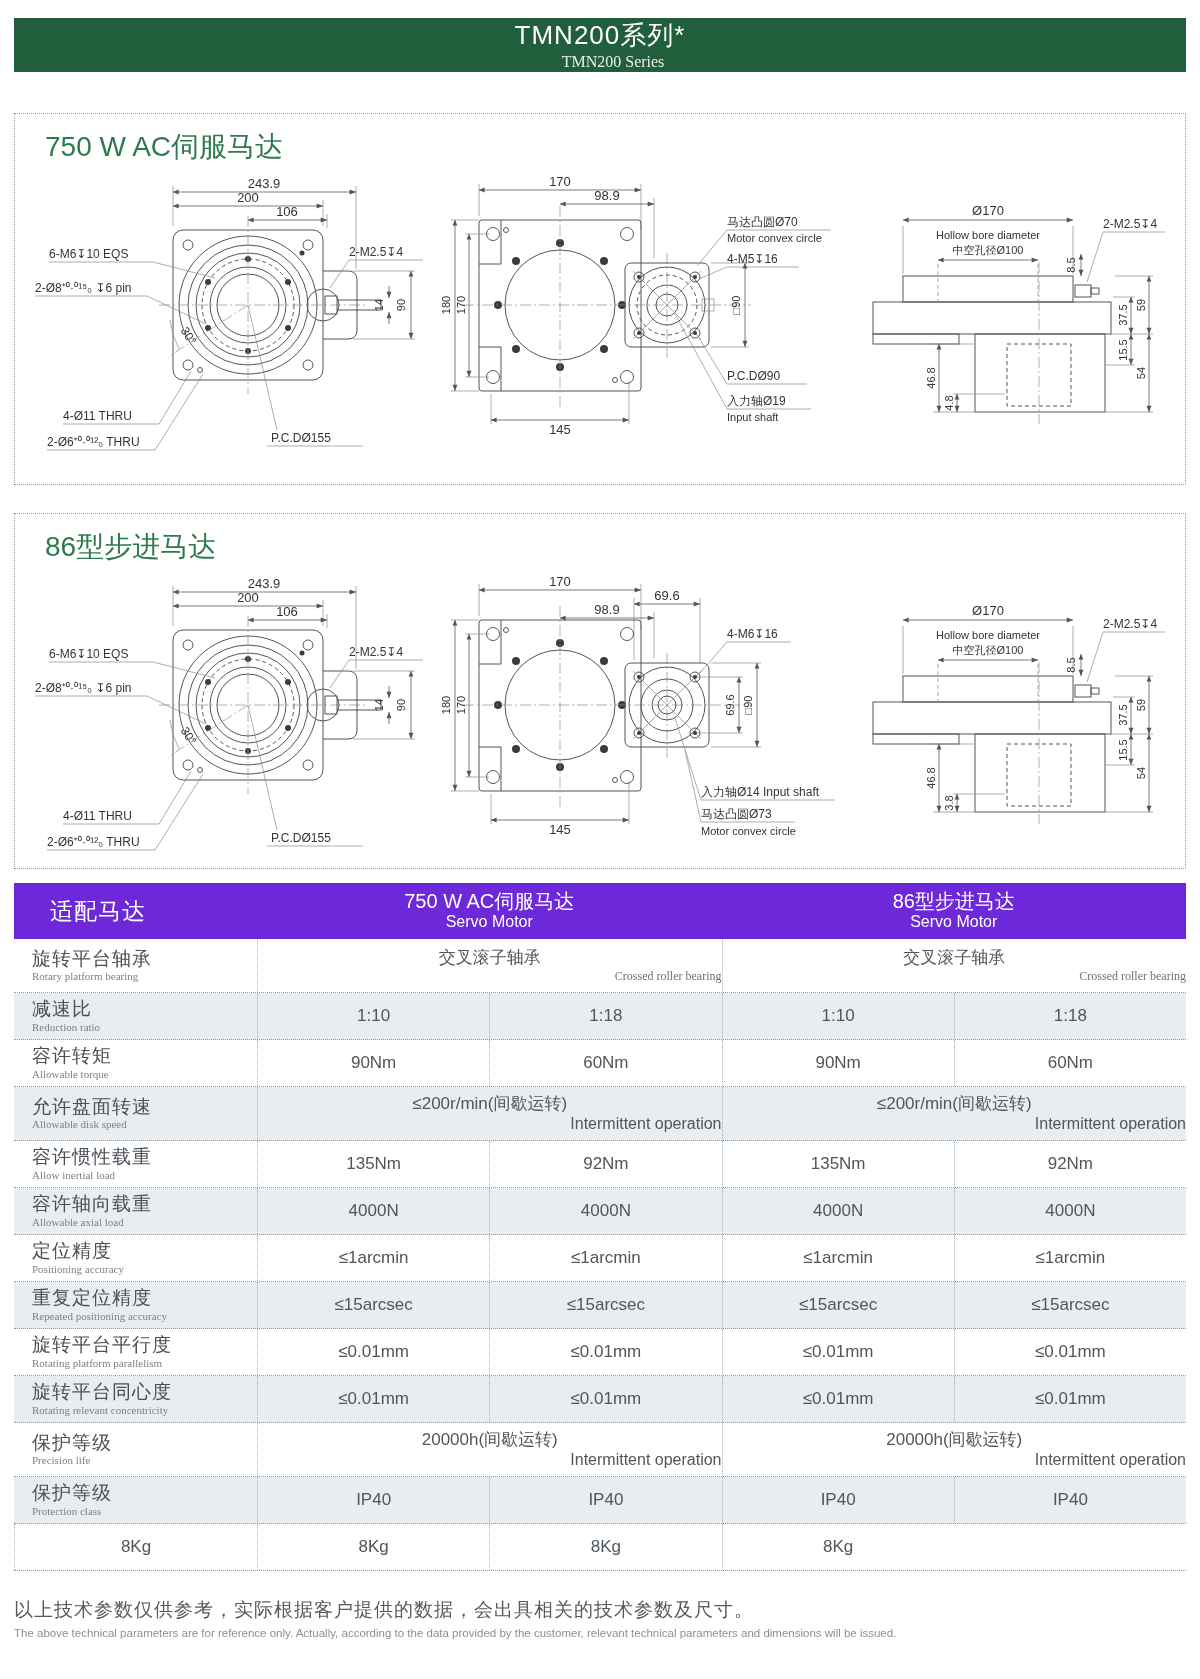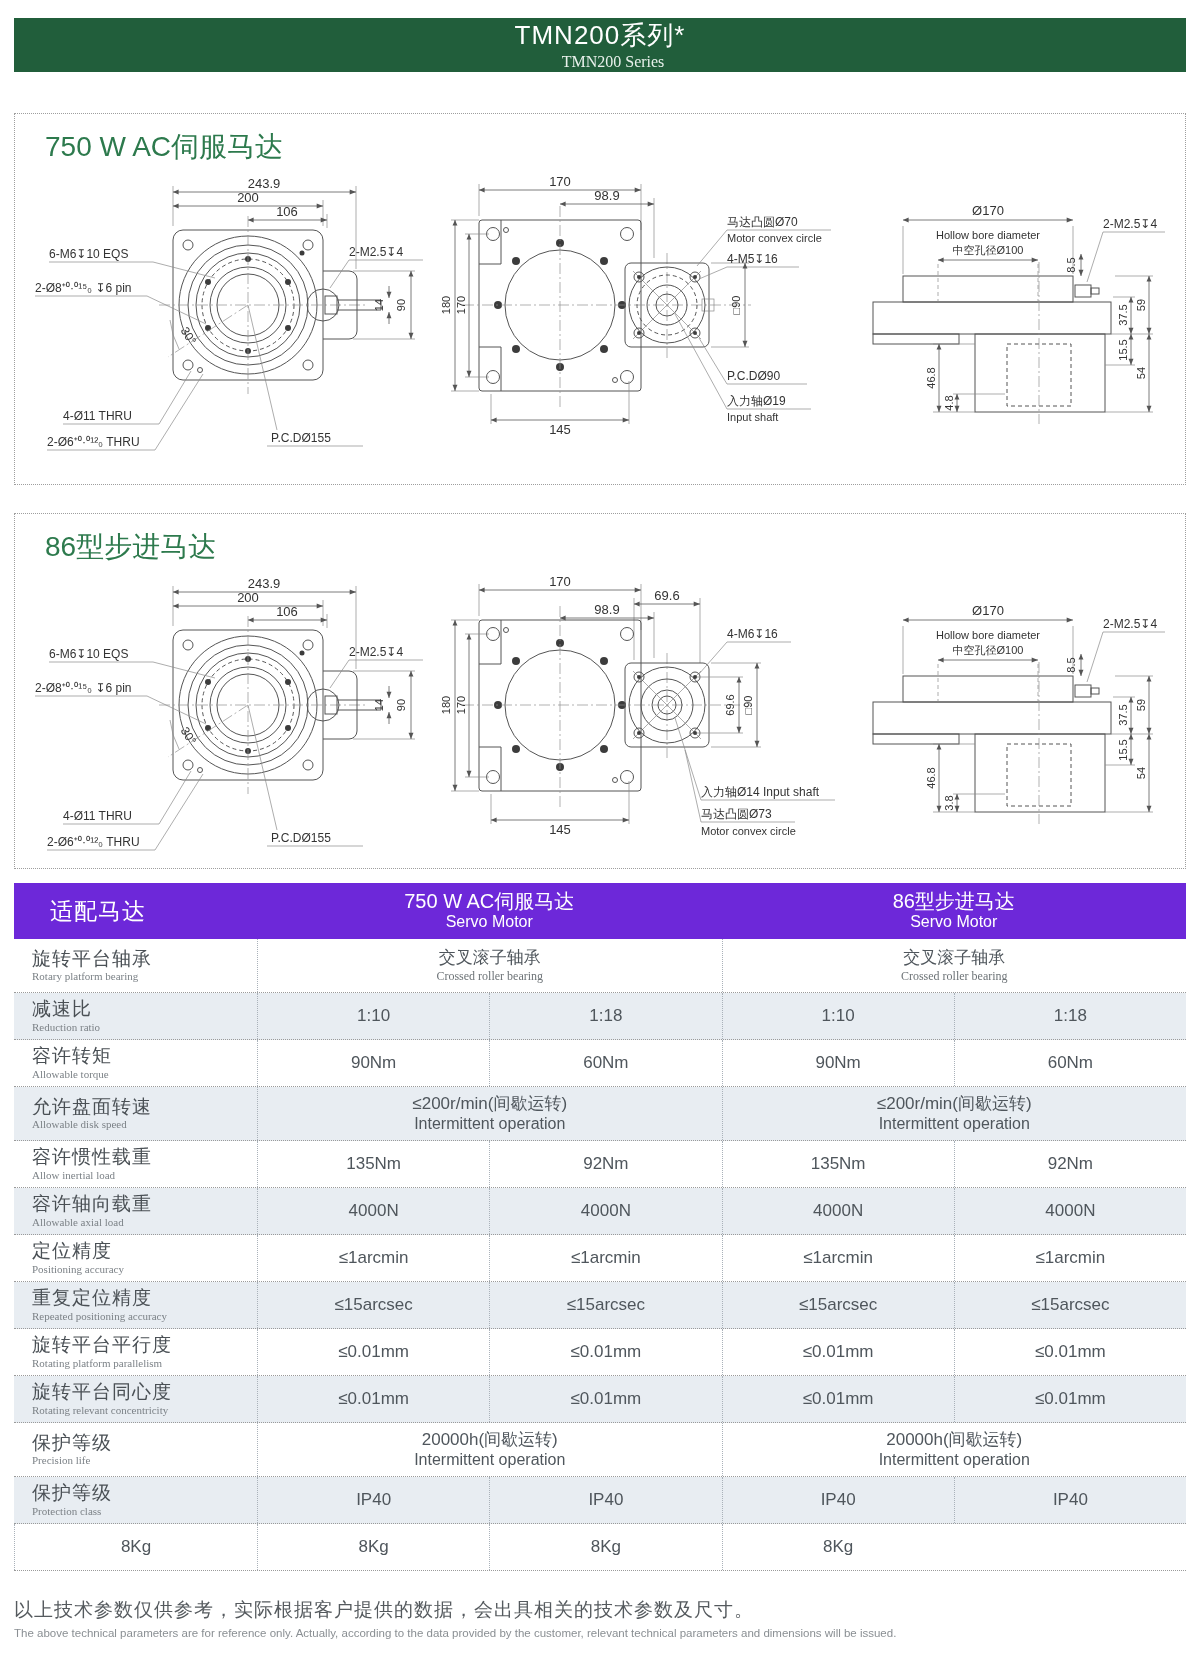--- a/index.html
+++ b/index.html
@@ -39,21 +39,21 @@
   .trow{display:grid;grid-template-columns:243px repeat(4,1fr);min-height:47px;align-items:center;
         border-bottom:1px dotted #9a9a9a;box-sizing:border-box;}
   .trow.tall{min-height:54px;}
   .trow.alt{background:#e8edf2;}
   .tlabel{padding:4px 6px 4px 18px;line-height:1.1;}
   .lzh{font-size:19px;color:#4a5055;letter-spacing:1px;}
   .len{font-size:11px;color:#7c8287;font-family:"Liberation Serif",serif;margin-top:1px;}
   .tcell{text-align:center;font-size:17px;color:#4f565c;align-self:stretch;display:flex;
          flex-direction:column;justify-content:center;border-left:1px dotted #a9b1b9;line-height:1.2;}
   .tcell.sp2{grid-column:span 2;}
-  .v-en{font-size:16px;}
+  .v-en{font-size:16px;text-align:right;}
   .v-en.serif{font-size:12px;font-family:"Liberation Serif",serif;color:#6d7377;}
   
   .footer{position:absolute;left:14px;top:1598px;line-height:1.25;}
   .f-zh{font-size:19px;color:#555a5e;letter-spacing:1px;}
   .f-en{font-size:11.5px;color:#8a8f93;font-family:Liberation Sans, sans-serif;margin-top:4px;}
 </style>
 </head>
 <body>
 
 <svg width="0" height="0" style="position:absolute">

